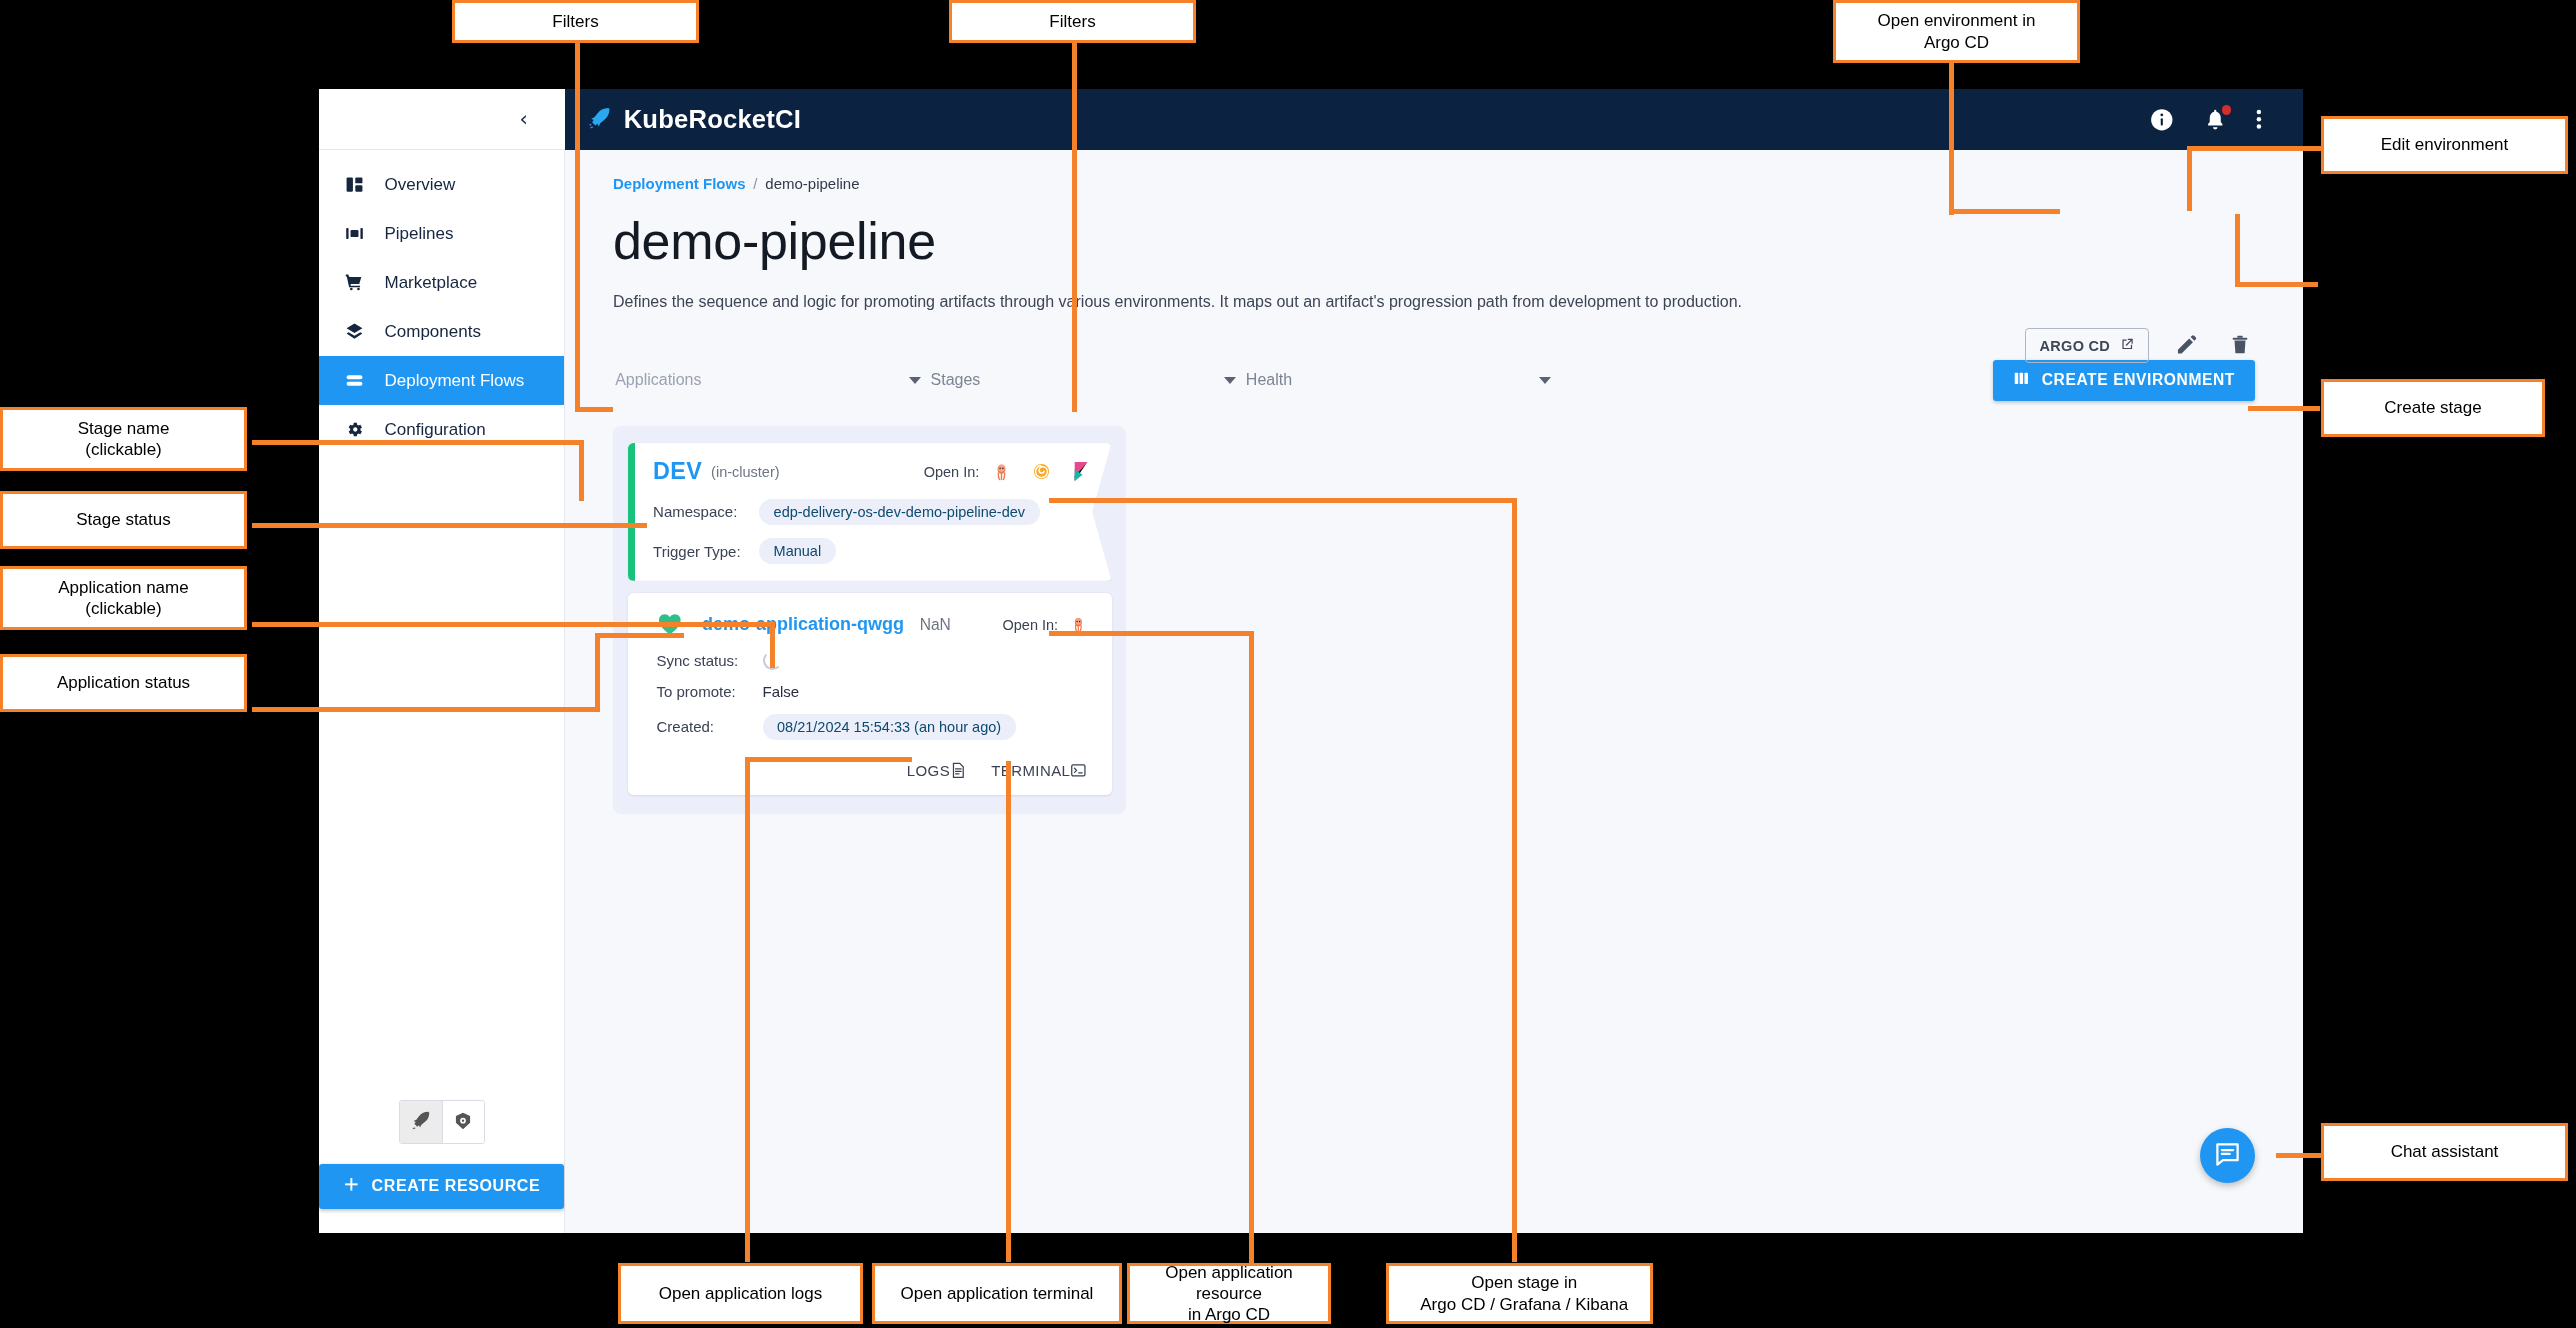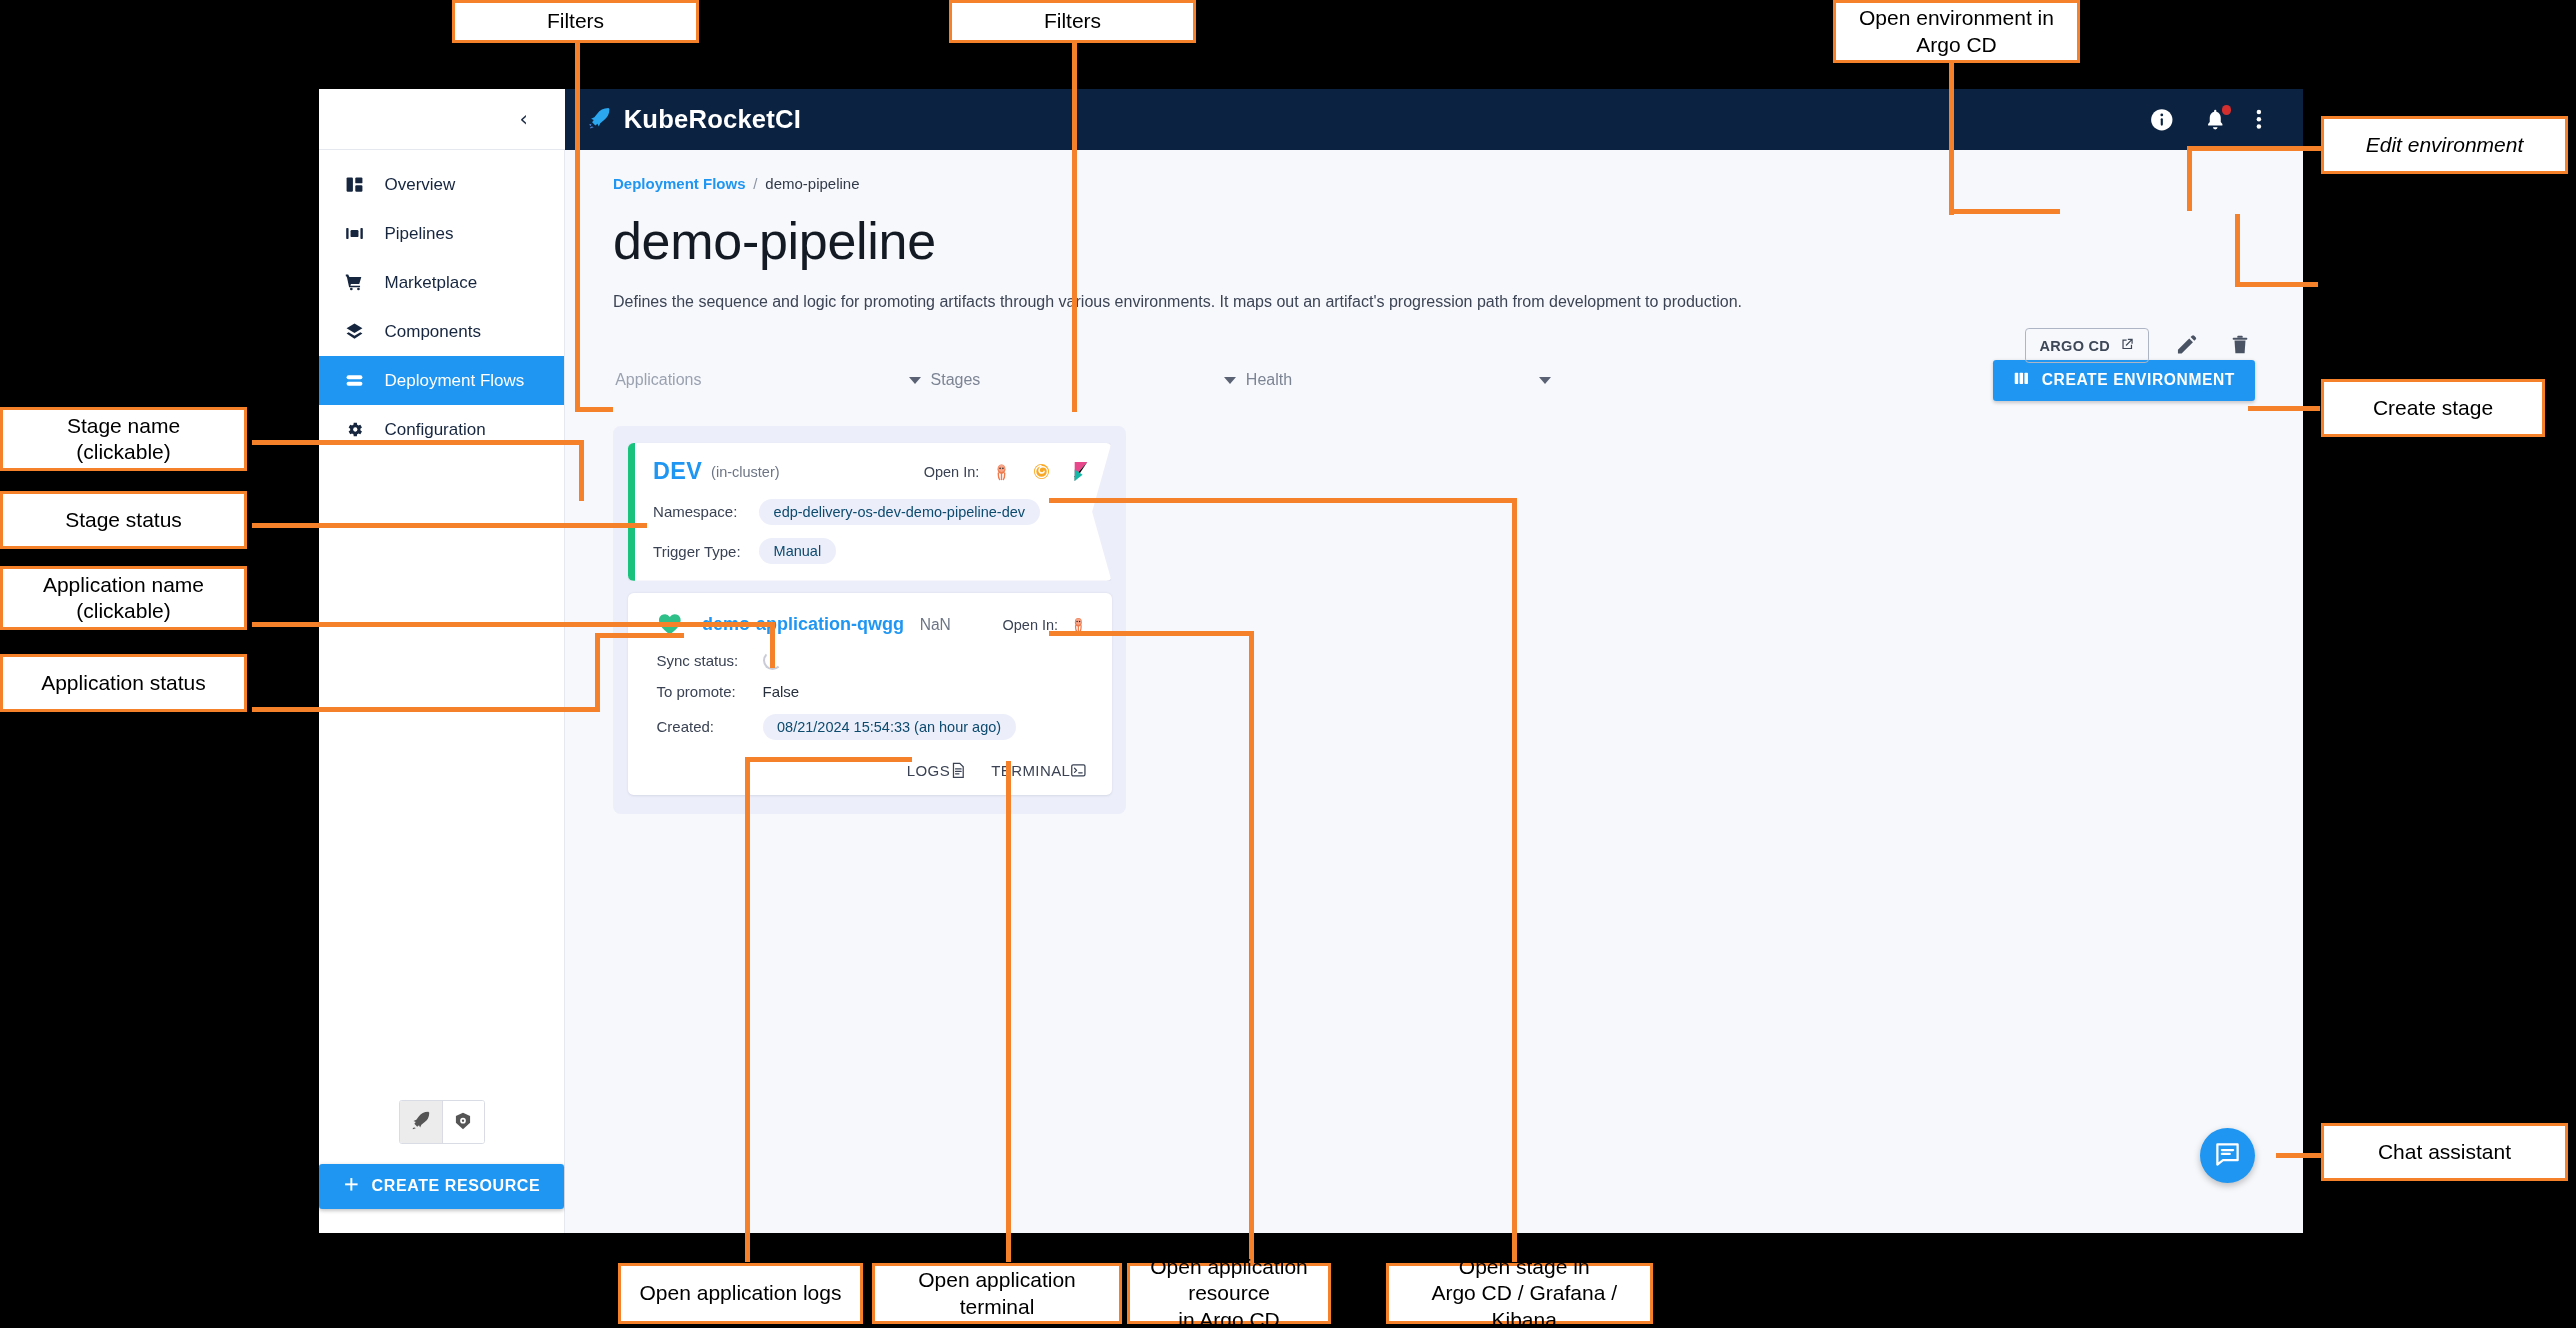--- a/index.html
+++ b/index.html
@@ -161,21 +161,21 @@
     position: absolute; right: 48px; bottom: 50px;
     width: 55px; height: 55px; border-radius: 50%; background: #1e96f2;
     display: flex; align-items: center; justify-content: center; cursor: pointer;
     box-shadow: 0 2.8px 7.8px rgba(0,0,0,.25);
   }
 
   
   .anno {
     position: absolute; background: #fff; border: 3.9px solid #f5822a;
     display: flex; align-items: center; justify-content: center; text-align: center;
-    color: #000; font-size: 21px; line-height: 1.25; padding: 2.2px 5.6px;
+    color: #000; font-size: 17px; line-height: 1.25; padding: 2.2px 5.6px;
   }
   .lead { position: absolute; background: #f5822a; }
 </style>
 </head>
 <body>
 
 <div id="root">
 
   <div class="app-window">
 
@@ -564,21 +564,21 @@
 
   <div class="anno" style="left:949px; top:0px; width:247px; height:43px;">
     <span>Filters</span>
   </div>
 
   <div class="anno" style="left:1833px; top:0px; width:247px; height:63px; white-space: pre-line;">
     <span>Open environment in
 Argo CD</span>
   </div>
 
-  <div class="anno" style="left:2321px; top:116px; width:247px; height:58px;font-style:italic;">
+  <div class="anno" style="left:2321px; top:116px; width:247px; height:58px;">
     <span>Edit environment</span>
   </div>
 
 
   <div class="anno" style="left:2321px; top:379px; width:224px; height:58px;">
     <span>Create stage</span>
   </div>
 
   <div class="anno" style="left:0px; top:407px; width:247px; height:64px; white-space: pre-line;">
     <span>Stage name

